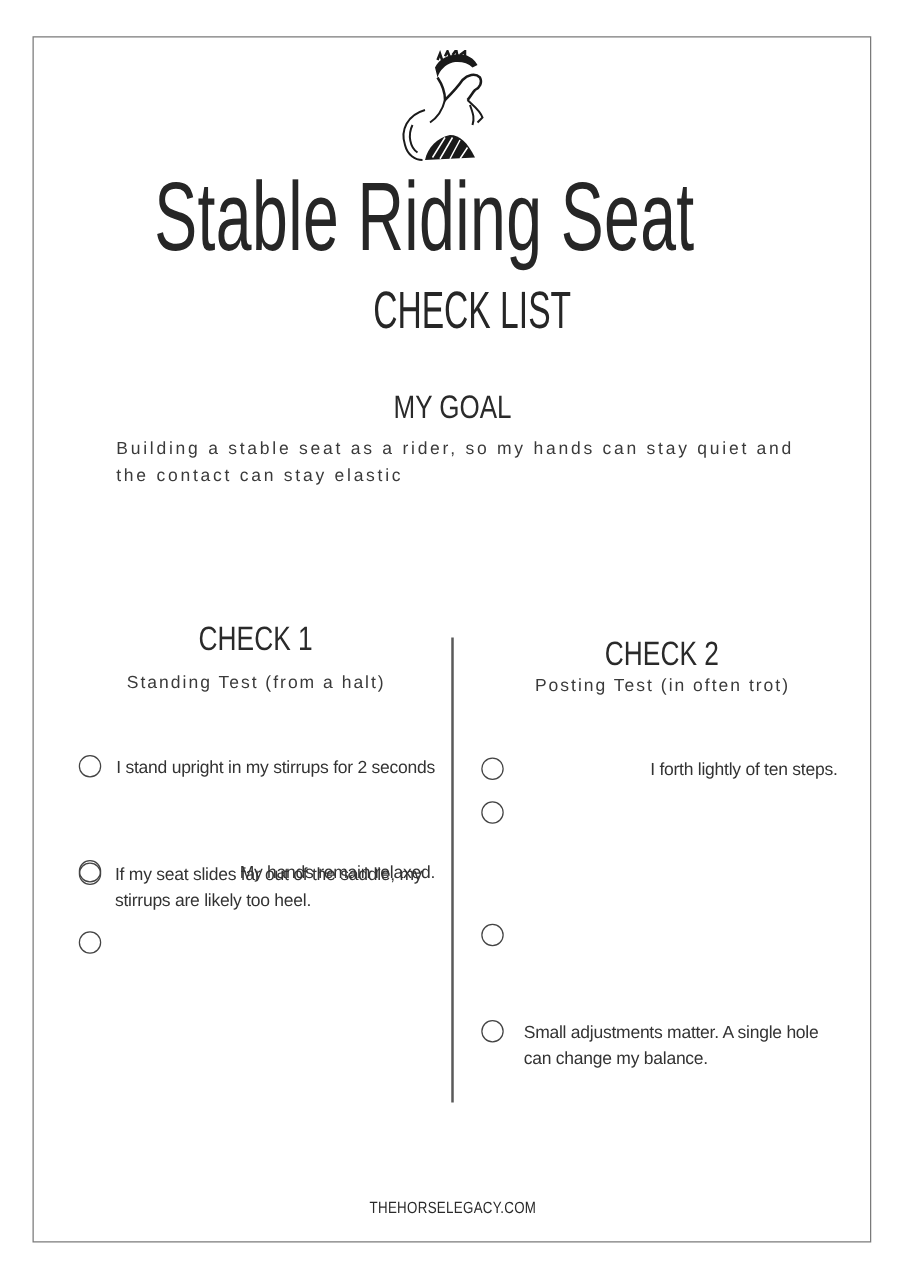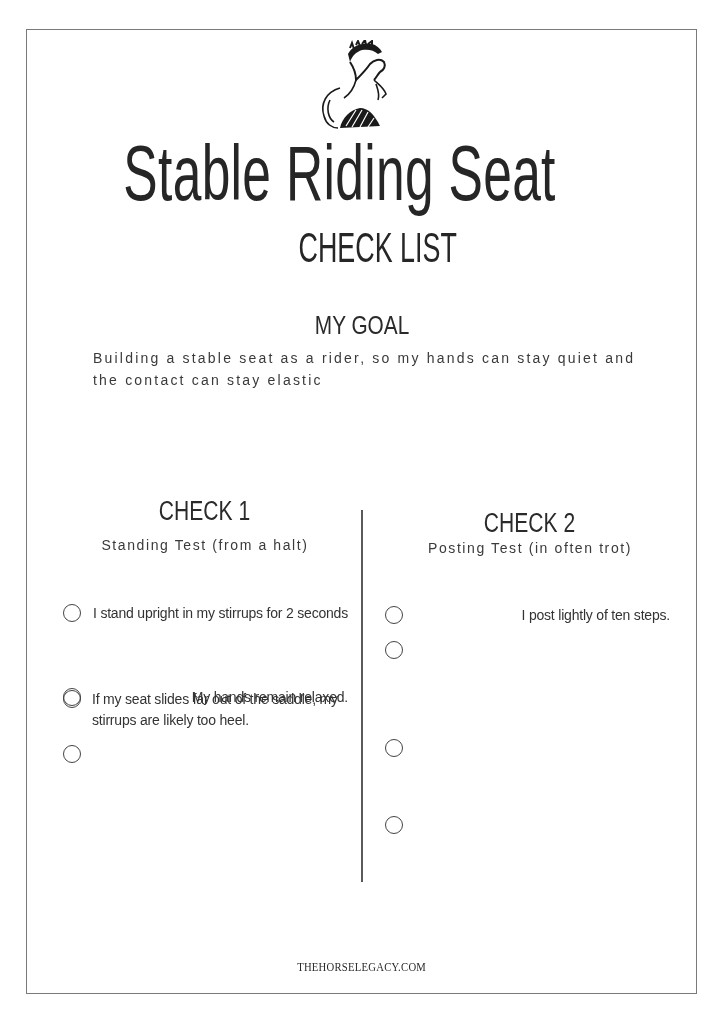--- a/index.html
+++ b/index.html
@@ -15,21 +15,21 @@
   .goal-wrap { position:absolute; left:0; top:310px; width:724px; text-align:center; }
   .goal-h { font-size:26px; transform:scaleX(0.8); color:#2a2a2a; line-height:30px; }
   .goal-text { position:absolute; left:93px; top:347px; width:564px; text-align:left; font-size:14px; letter-spacing:2.2px; line-height:22px; color:#3a3a3a; }
   .col-h-wrap { position:absolute; text-align:center;text-decoration:underline; }
   .col-h { font-size:27px; transform:scaleX(0.78); color:#2a2a2a; line-height:30px; }
   .col-sub { position:absolute; text-align:center; font-size:14px; letter-spacing:1.6px; color:#3a3a3a; white-space:nowrap; }
   .divider { position:absolute; left:361px; top:510px; width:1.5px; height:372px; background:#5a5a5a; }
   .item { position:absolute; display:flex; align-items:flex-start;justify-content:space-between; }
   .circle { width:18px; height:18px; border:1.5px solid #444; border-radius:50%; flex:none; box-sizing:border-box; margin-top:1px; }
   .item-text { font-size:14px; line-height:21px; color:#333; letter-spacing:-0.2px; }
-  .footer-wrap { position:absolute; left:0; top:957px; width:724px; text-align:center;font-family:Liberation Serif, serif; }
+  .footer-wrap { position:absolute; left:0; top:957px; width:724px; text-align:center; }
   .footer { font-size:13px; transform:scaleX(0.82); color:#2a2a2a; letter-spacing:0.3px; }
 </style>
 </head>
 <body>
 
 <div class="frame"></div>
 
 <svg class="logo" viewBox="0 0 86 96">
 
   <path d="M38 14 C42 6,52 2,62 4 C66 5,70 8,72 12 L68 14 C64 10,58 9,52 10 C46 12,42 16,40 22 Z" fill="#1a1a1a"></path>
@@ -80,27 +80,28 @@
 <div class="item" style="left:63px; top:689px; width:285px;">
   <span class="circle"></span>
   <span class="item-text" style="margin-left:11px;">If my seat slides far out of the saddle, my stirrups are likely too heel.</span>
 </div>
 <div class="item" style="left:63px; top:744px; width:285px;">
   <span class="circle"></span>
 </div>
 
 <div class="item" style="left:385px; top:605px; width:285px;">
   <span class="circle"></span>
-  <span class="item-text" style="margin-left:16px;">I post lightly of ten steps.</span>
+  <span class="item-text" style="margin-left:16px;">I forth lightly of ten steps.</span>
 </div>
 <div class="item" style="left:385px; top:640px; width:280px;">
   <span class="circle"></span>
 </div>
 <div class="item" style="left:385px; top:738px; width:280px;">
   <span class="circle"></span>
 </div>
 <div class="item" style="left:385px; top:815px; width:285px;">
   <span class="circle"></span>
+  <span class="item-text" style="margin-left:16px;">Small adjustments matter. A single hole can change my balance.</span>
 </div>
 
 <div class="footer-wrap">
   <span class="cond footer">THEHORSELEGACY.COM</span>
 </div>
 
 </body></html>

